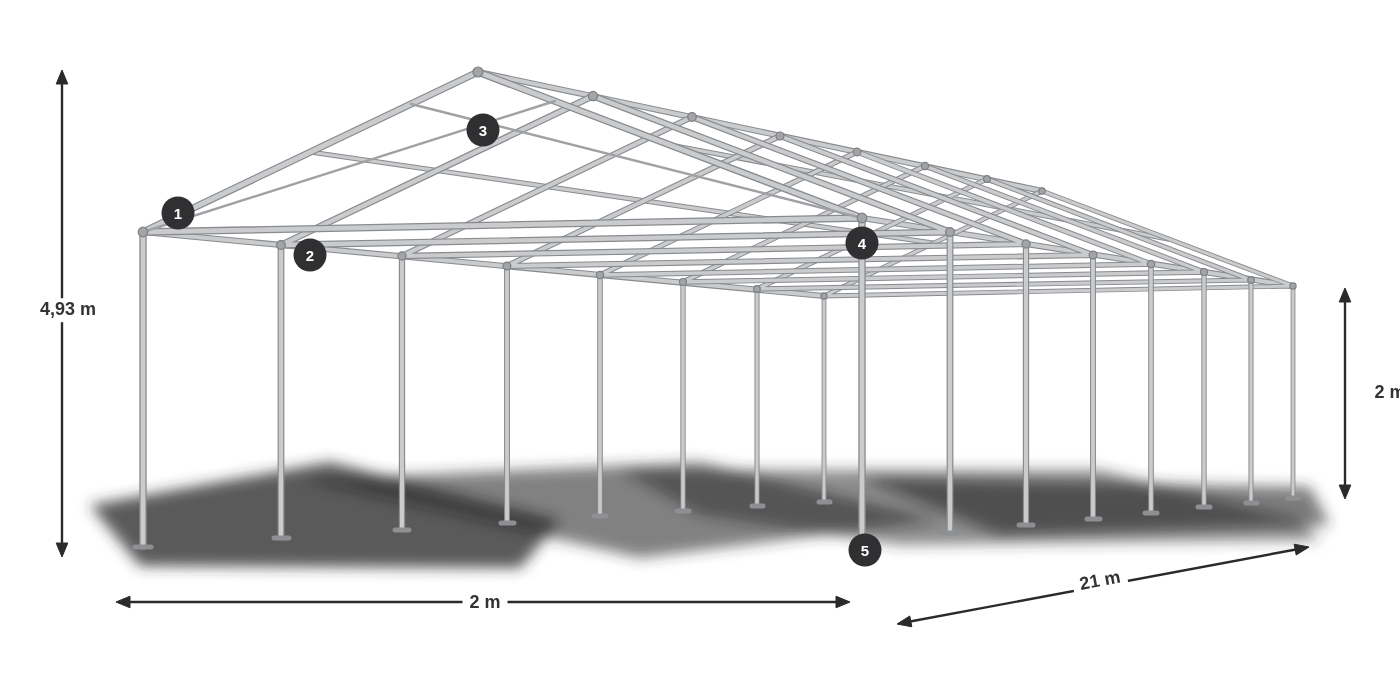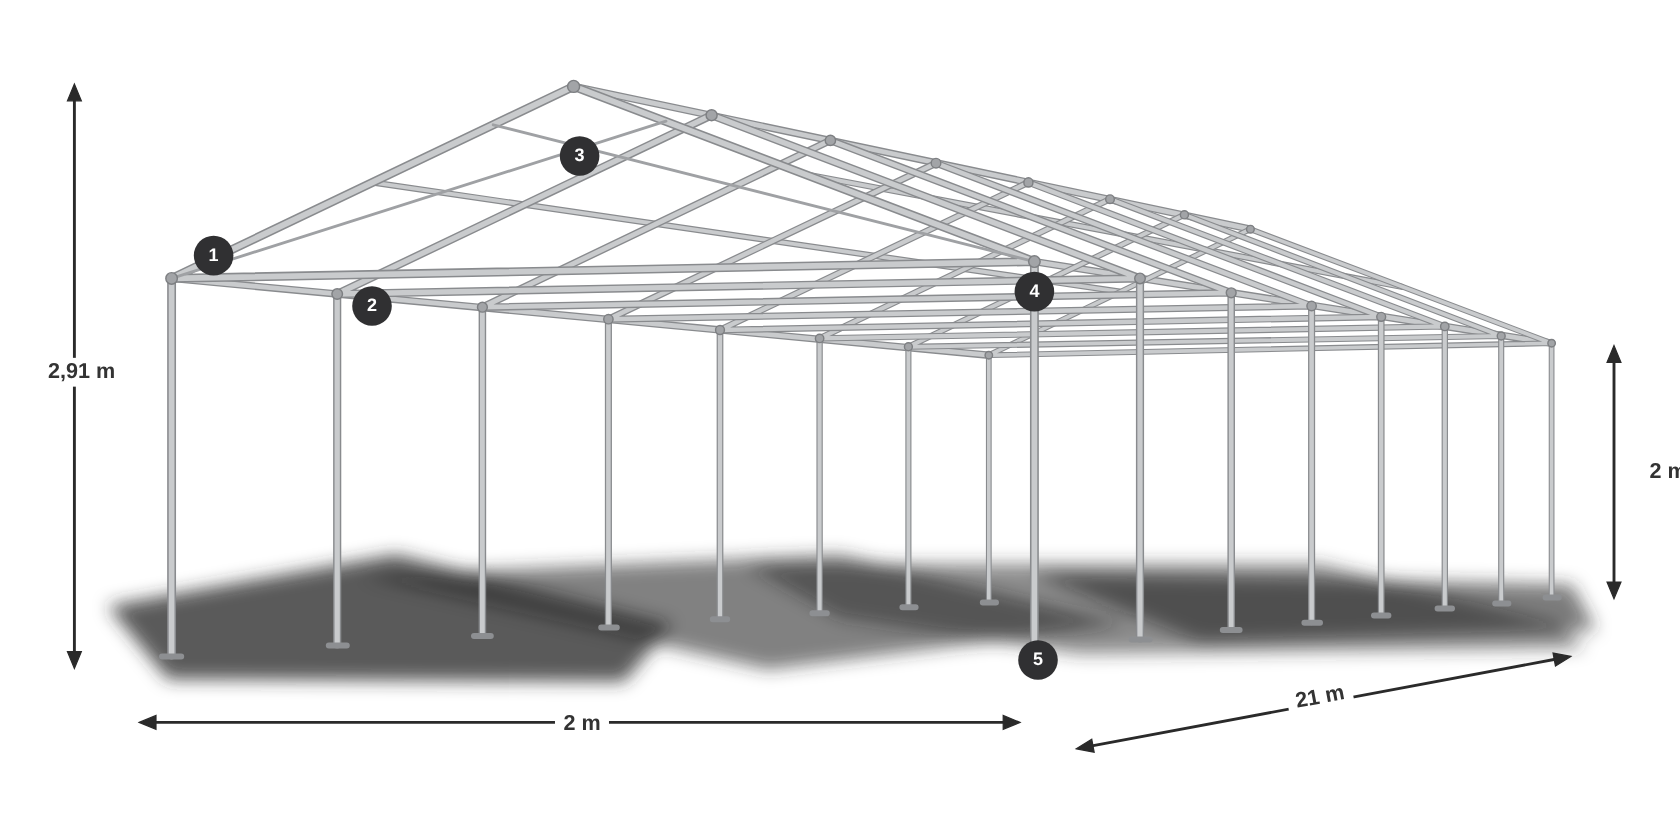--- a/index.html
+++ b/index.html
@@ -141,21 +141,21 @@
         <polygon points="850,602 836,596.2 836,607.8"></polygon>
       </g>
       <g>
         <line x1="908.8" y1="621.8" x2="1297.2" y2="549.2" stroke-width="2.4"></line>
         <polygon points="897,624 911.8,626.8 909.8,616"></polygon>
         <polygon points="1309,547 1296.2,555 1294.2,544.2"></polygon>
       </g>
     </g>
   </svg>
 
-  <div class="dim-label" style="left:68px;top:310px">2,91 m</div>
+  <div class="dim-label" style="left:68px;top:310px">4,93 m</div>
   <div class="dim-label" style="left:1390px;top:393px">2 m</div>
   <div class="dim-label" style="left:485px;top:603px">2 m</div>
   <div class="dim-label rot" style="left:1100px;top:581px">21 m</div>
 
   <div class="badge" style="left:178px;top:213px">1</div>
   <div class="badge" style="left:310px;top:255px">2</div>
   <div class="badge" style="left:483px;top:130px">3</div>
   <div class="badge" style="left:862px;top:243px">4</div>
   <div class="badge" style="left:865px;top:550px">5</div>
 

